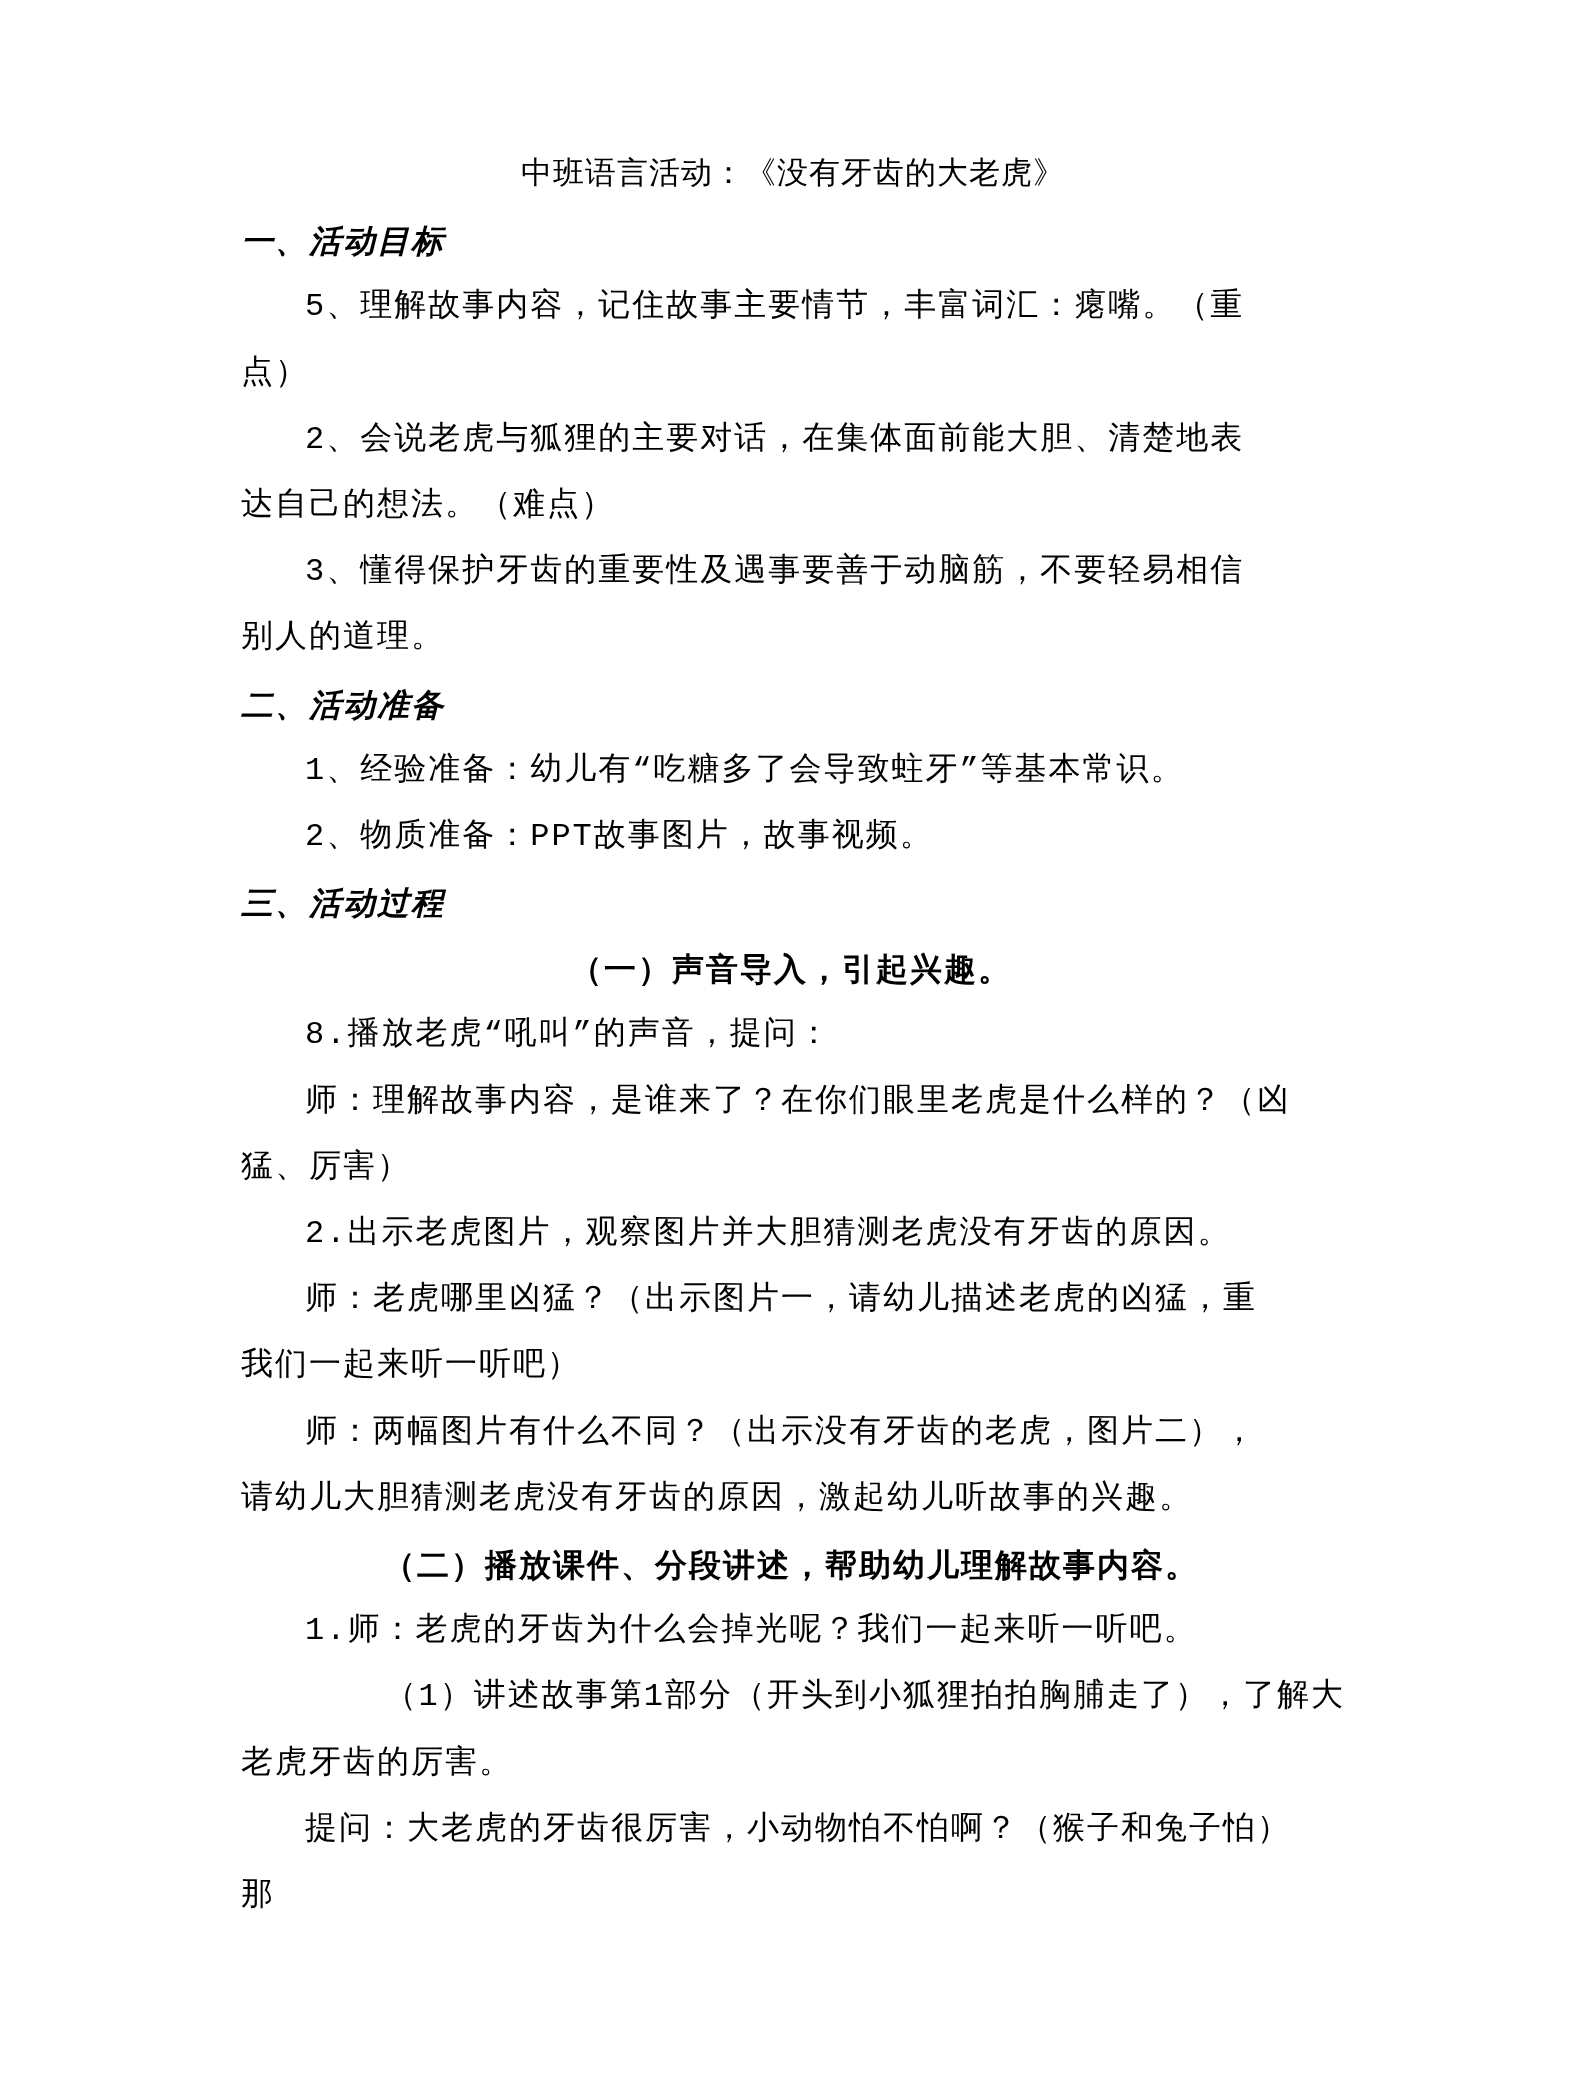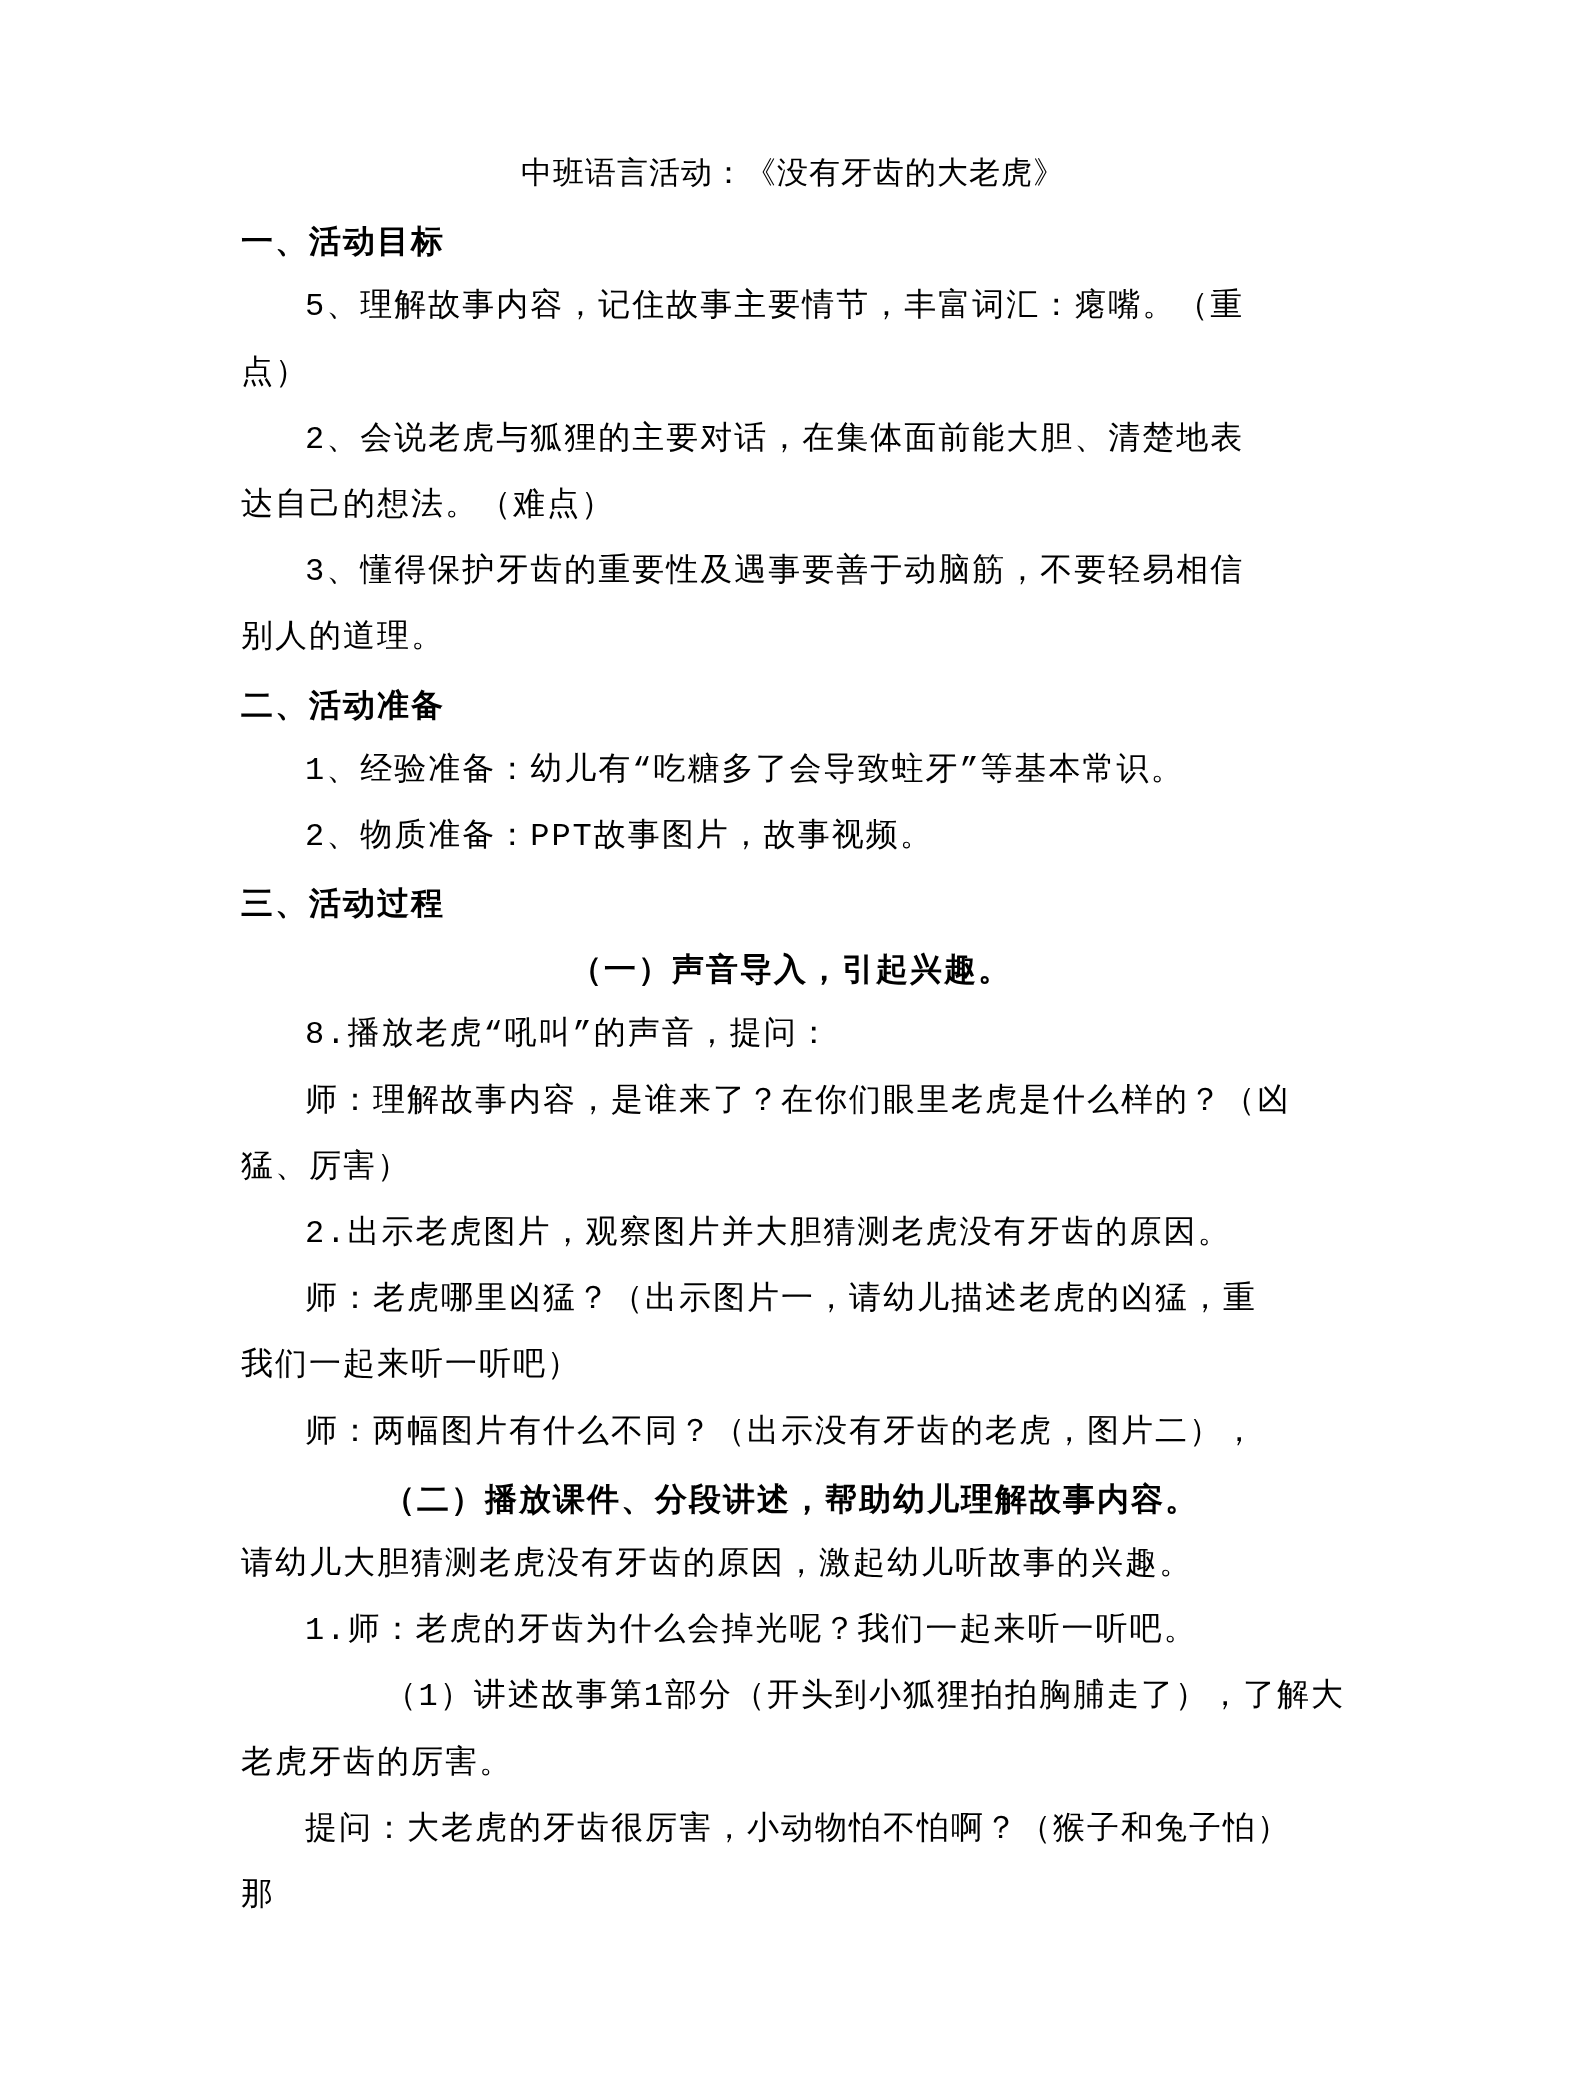--- a/index.html
+++ b/index.html
@@ -2,21 +2,21 @@
 <html><head>
 <meta charset="utf-8">
 <style>
   html, body { margin: 0; padding: 0; background: #ffffff; }
   body { width: 1587px; height: 2088px; position: relative; overflow: hidden;
          font-family: "DejaVu Serif", "Liberation Serif", serif; color: #000; }
   .page { position: absolute; left: 241px; top: 142px; width: 1104px; }
   .line { height: 66.2px; line-height: 66.2px; font-size: 32px; white-space: nowrap;
           letter-spacing: 2px; font-family: Liberation Mono, monospace; }
   .title { text-align: center; font-size: 31px; letter-spacing: 1px; }
-  .h1 { font-weight: bold; font-family: "DejaVu Sans", "Liberation Sans", sans-serif; letter-spacing: 2px; }
+  .h1 { font-weight: bold; font-family: "DejaVu Sans", "Liberation Sans", sans-serif; letter-spacing: 2px; font-style: italic; }
   .h2 { font-weight: bold; font-family: "DejaVu Sans", "Liberation Sans", sans-serif; letter-spacing: 2px; text-indent: -4px; text-align: center; }
   .indent { padding-left: 64px; }
   .indent-sub { padding-left: 72px; text-align: right; }
 </style>
 </head>
 <body>
 
 <div class="page">
   <div class="line title">中班语言活动：《没有牙齿的大老虎》</div>
 
@@ -34,21 +34,21 @@
 
   <div class="line h1">三、活动过程</div>
   <div class="line h2">（一）声音导入，引起兴趣。</div>
   <div class="line indent">8.播放老虎“吼叫”的声音，提问：</div>
   <div class="line indent">师：理解故事内容，是谁来了？在你们眼里老虎是什么样的？（凶</div>
   <div class="line">猛、厉害）</div>
   <div class="line indent">2.出示老虎图片，观察图片并大胆猜测老虎没有牙齿的原因。</div>
   <div class="line indent">师：老虎哪里凶猛？（出示图片一，请幼儿描述老虎的凶猛，重</div>
   <div class="line">我们一起来听一听吧）</div>
   <div class="line indent">师：两幅图片有什么不同？（出示没有牙齿的老虎，图片二），</div>
+  <div class="line">请幼儿大胆猜测老虎没有牙齿的原因，激起幼儿听故事的兴趣。</div>
+
   <div class="line h2">（二）播放课件、分段讲述，帮助幼儿理解故事内容。</div>
-
-  <div class="line">请幼儿大胆猜测老虎没有牙齿的原因，激起幼儿听故事的兴趣。</div>
   <div class="line indent">1.师：老虎的牙齿为什么会掉光呢？我们一起来听一听吧。</div>
   <div class="line indent-sub">（1）讲述故事第1部分（开头到小狐狸拍拍胸脯走了），了解大</div>
   <div class="line">老虎牙齿的厉害。</div>
   <div class="line indent">提问：大老虎的牙齿很厉害，小动物怕不怕啊？（猴子和兔子怕）</div>
   <div class="line">那</div>
 </div>
 
 </body></html>

